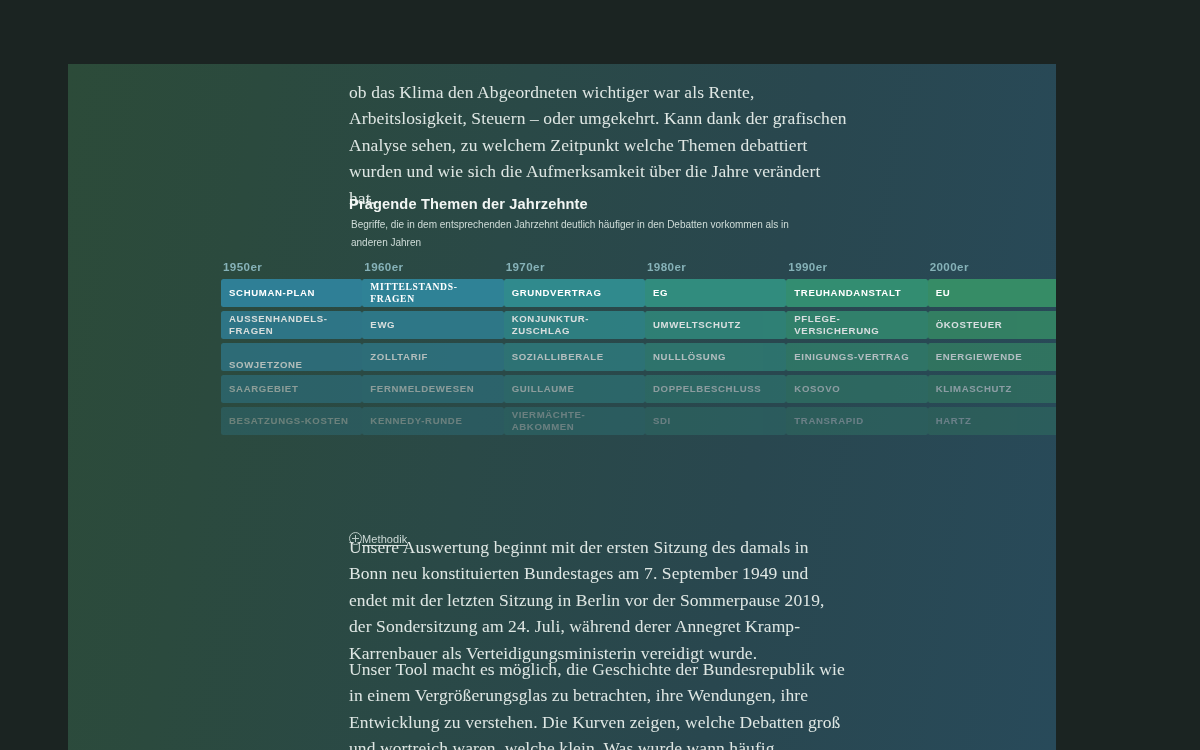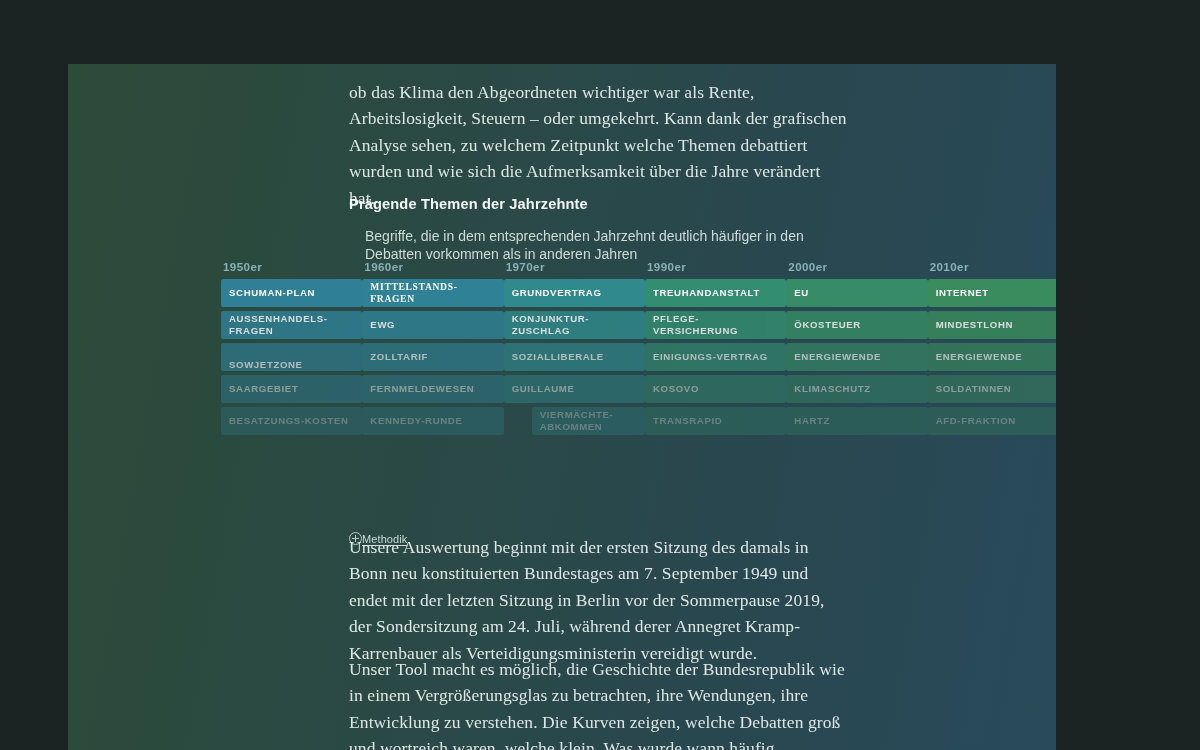--- a/index.html
+++ b/index.html
@@ -61,26 +61,26 @@
     width: 720px;
   }
   #figure-title {
     font-size: 14.6px;
     font-weight: bold;
     color: #f2f6f4;
     letter-spacing: 0.15px;
     margin: 0 0 4px 0;
   }
   #figure-subtitle {
-    font-size: 14px;
+    font-size: 10px;
     font-weight: normal;
     line-height: 17.5px;
     color: #cfdcd8;
     width: 470px;
-    margin: 16px;
+    margin: 2px;
   }
 
   
   #decade-grid {
     position: absolute;
     left: 153px;
     top: 196px;
     width: 848px;
     display: flex;
     gap: 0;
@@ -208,22 +208,40 @@
           </div>
           <div class="term-cell" style="background: rgb(48, 138, 141); opacity: 0.82;">
             <span class="label">KONJUNKTUR-ZUSCHLAG</span>
           </div>
           <div class="term-cell" style="background: rgb(48, 138, 141); opacity: 0.64;">
             <span class="label">SOZIALLIBERALE</span>
           </div>
           <div class="term-cell" style="background: rgb(48, 138, 141); opacity: 0.46;">
             <span class="label">GUILLAUME</span>
           </div>
-          <div class="term-cell" style="background: rgb(48, 138, 141); opacity: 0.3; margin-left: 28px;">
+          <div class="term-cell" style="background: rgb(48, 138, 141); opacity: 0.3;">
             <span class="label">VIERMÄCHTE-ABKOMMEN</span>
+          </div>
+        </div>
+        <div class="decade-column">
+          <div class="decade-header">1980er</div>
+          <div class="term-cell" style="background: rgb(49, 140, 126); opacity: 1;">
+            <span class="label">EG</span>
+          </div>
+          <div class="term-cell" style="background: rgb(49, 140, 126); opacity: 0.82;">
+            <span class="label">UMWELTSCHUTZ</span>
+          </div>
+          <div class="term-cell" style="background: rgb(49, 140, 126); opacity: 0.64;">
+            <span class="label">NULLLÖSUNG</span>
+          </div>
+          <div class="term-cell" style="background: rgb(49, 140, 126); opacity: 0.46;">
+            <span class="label">DOPPELBESCHLUSS</span>
+          </div>
+          <div class="term-cell" style="background: rgb(49, 140, 126); opacity: 0.3;">
+            <span class="label">SDI</span>
           </div>
         </div>
         <div class="decade-column">
           <div class="decade-header">1990er</div>
           <div class="term-cell" style="background: rgb(51, 141, 113); opacity: 1;">
             <span class="label">TREUHANDANSTALT</span>
           </div>
           <div class="term-cell" style="background: rgb(51, 141, 113); opacity: 0.82;">
             <span class="label">PFLEGE-VERSICHERUNG</span>
           </div>
@@ -246,38 +264,20 @@
             <span class="label">ÖKOSTEUER</span>
           </div>
           <div class="term-cell" style="background: rgb(54, 140, 102); opacity: 0.64;">
             <span class="label">ENERGIEWENDE</span>
           </div>
           <div class="term-cell" style="background: rgb(54, 140, 102); opacity: 0.46;">
             <span class="label">KLIMASCHUTZ</span>
           </div>
           <div class="term-cell" style="background: rgb(54, 140, 102); opacity: 0.3;">
             <span class="label">HARTZ</span>
-          </div>
-        </div>
-        <div class="decade-column">
-          <div class="decade-header">2010er</div>
-          <div class="term-cell" style="background: rgb(58, 139, 93); opacity: 1;">
-            <span class="label">INTERNET</span>
-          </div>
-          <div class="term-cell" style="background: rgb(58, 139, 93); opacity: 0.82;">
-            <span class="label">MINDESTLOHN</span>
-          </div>
-          <div class="term-cell" style="background: rgb(58, 139, 93); opacity: 0.64;">
-            <span class="label">ENERGIEWENDE</span>
-          </div>
-          <div class="term-cell" style="background: rgb(58, 139, 93); opacity: 0.46;">
-            <span class="label">SOLDATINNEN</span>
-          </div>
-          <div class="term-cell" style="background: rgb(58, 139, 93); opacity: 0.3;">
-            <span class="label">AFD-FRAKTION</span>
           </div>
         </div>
       </div>
 
     <div id="methodik-link">
       <span class="plus-circle"></span>
       <span class="methodik-label">Methodik</span>
     </div>
 
     <p class="prose" id="body-paragraph-1">Unsere Auswertung beginnt mit der ersten Sitzung des damals in Bonn neu konstituierten Bundestages am 7. September 1949 und endet mit der letzten Sitzung in Berlin vor der Sommerpause 2019, der Sondersitzung am 24. Juli, während derer Annegret Kramp-Karrenbauer als Verteidigungsministerin vereidigt wurde.</p>

